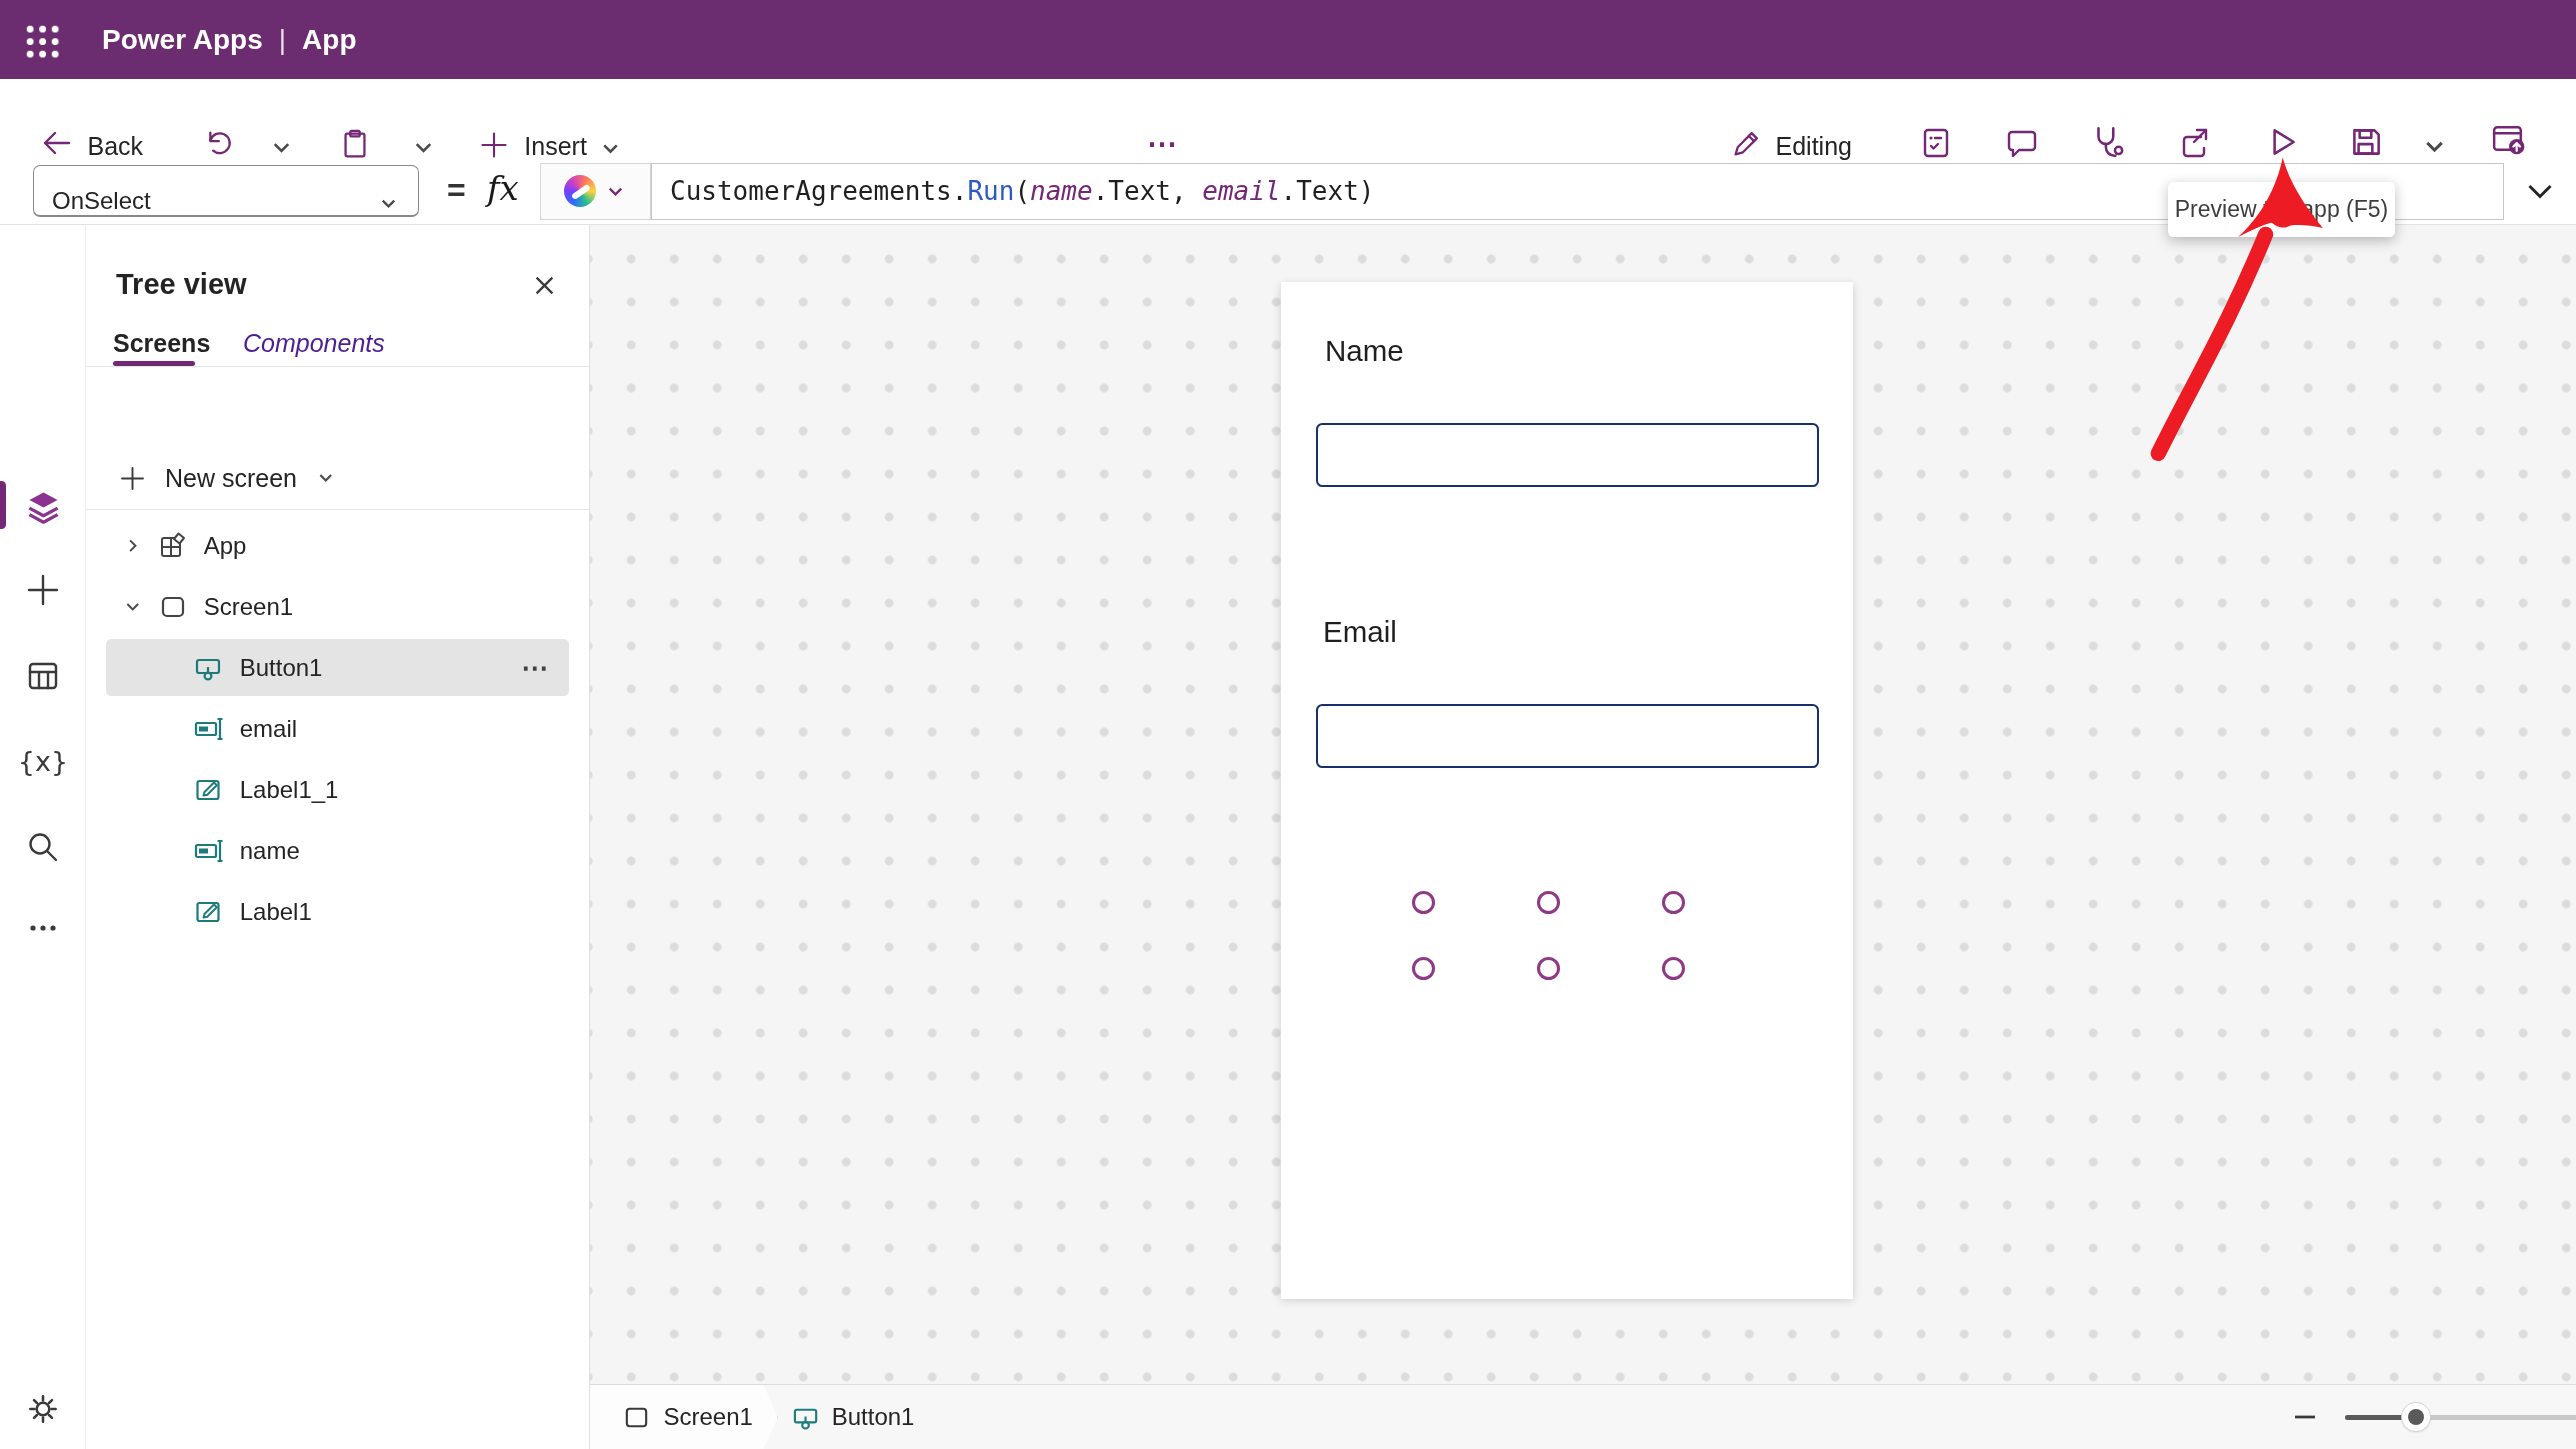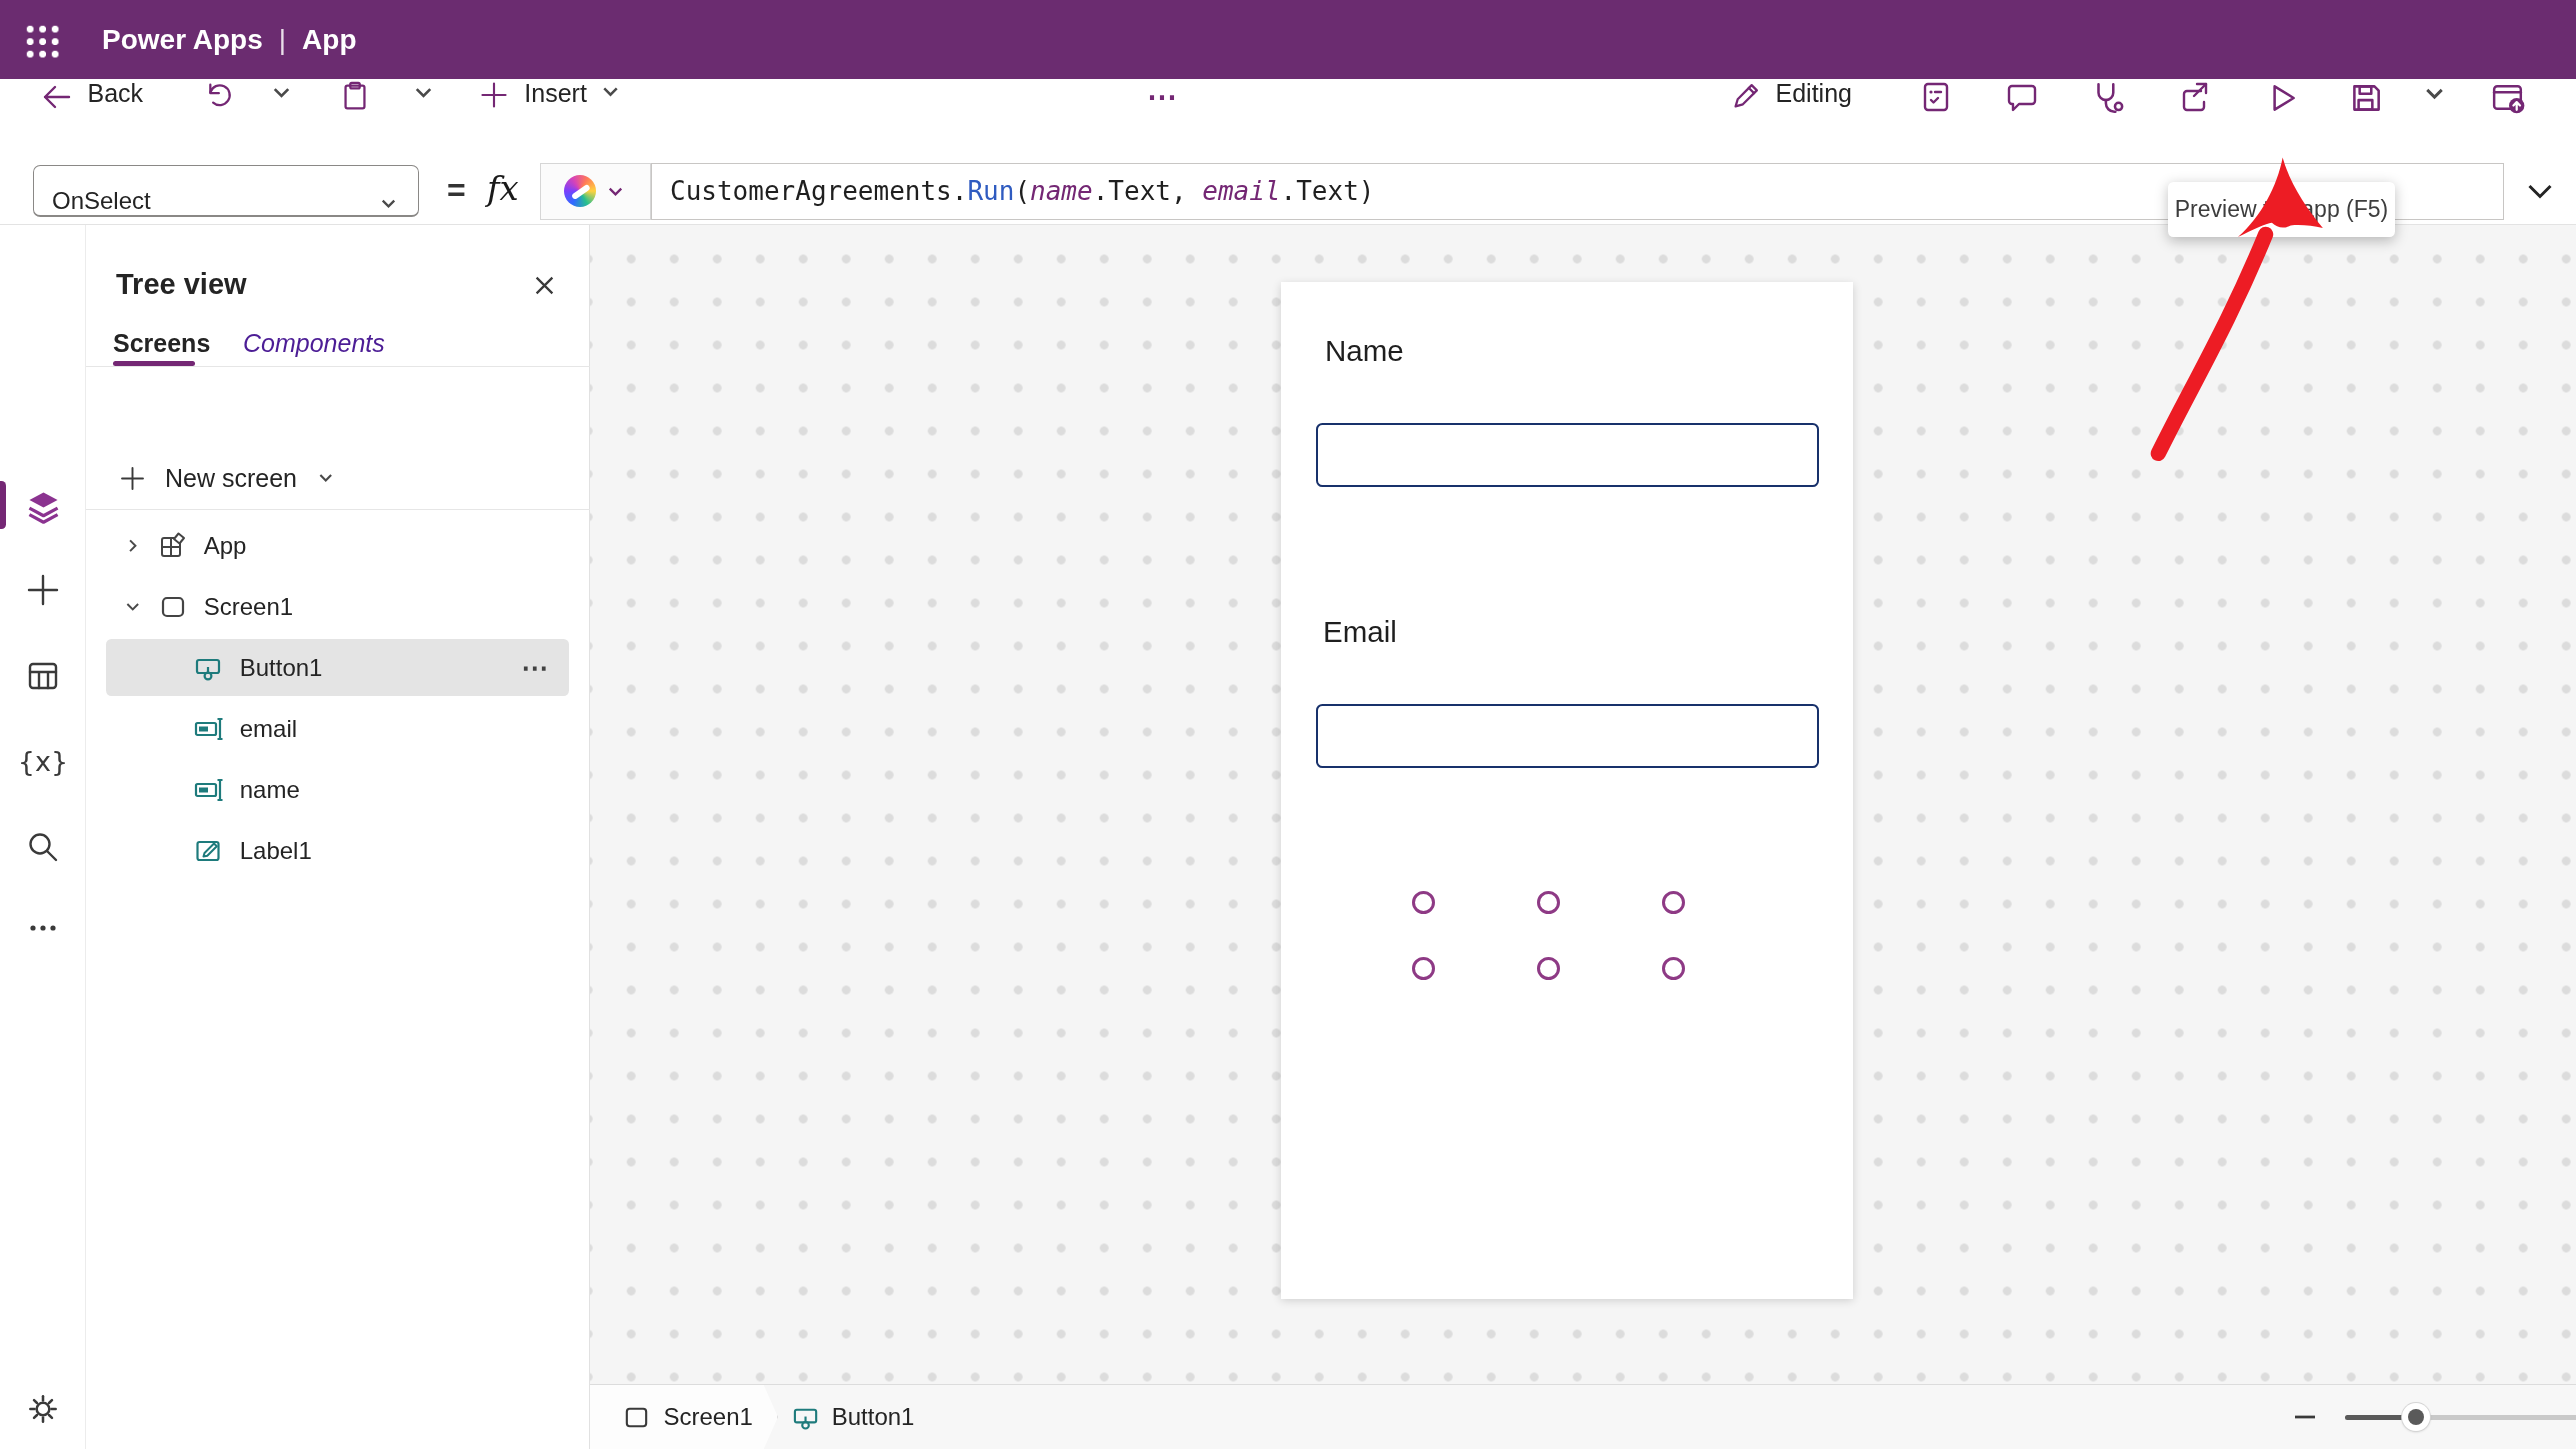--- a/index.html
+++ b/index.html
@@ -15,21 +15,21 @@
   .topbar-title { position:absolute; left:102px; top:0; height:79px; display:flex; align-items:center; gap:16px;
                   color:#fff; font-size:28px; font-weight:700; }
   .topbar-sep { font-weight:300; opacity:.85; }
   .topbar-app { font-weight:600; }
 
   
   .toolbar { position:absolute; left:0; top:79px; width:2576px; height:82px; background:#fff; }
   .tb { position:absolute; top:0; height:82px; display:flex; align-items:center; }
   .tb-label { font-size:25px; color:#242424; }
   .vdiv { position:absolute; top:100px; width:0.9px; height:43px; background:#d1d1d1; }
-  .icon-btn { display:flex; align-items:flex-start; justify-content:center; cursor:pointer; }
+  .icon-btn { display:flex; align-items:flex-end; justify-content:center; cursor:pointer; }
   .chev { stroke:#4a4a4a; stroke-width:2.4; fill:none; }
   .purple-ic { stroke:#742774; fill:none; stroke-width:2.4; stroke-linecap:round; stroke-linejoin:round; }
   .dark-ic { stroke:#3a3a3a; fill:none; stroke-width:2.4; stroke-linecap:round; stroke-linejoin:round; }
   .combo { position:absolute; top:92px; height:55px; border:1.8px solid #5f6368; border-radius:5.4px;
            background:#fff; display:flex; align-items:center; padding:0 14.3px; font-size:25px; cursor:pointer; }
   .play-bg { position:absolute; left:2241px; top:88px; width:81px; height:64px; background:#ededed; border-radius:7.2px; }
   .dots3 { color:#742774; font-size:30px; letter-spacing:2.7px; font-weight:700; }
 
   
   .formula-row { position:absolute; left:0; top:161px; width:2576px; height:64px; background:#fff;
@@ -409,20 +409,31 @@
               <path d="M26 5 v20 M23.5 5 h5 M23.5 25 h5" stroke="#1e7b7c" stroke-width="2.2" fill="none"></path>
             </svg>
           </span>
           <span class="row-label">email</span>
         </div>
         <div class="tree-row">
           <span class="row-chevron"></span>
           <span style="width: 36px;"></span>
           <span class="row-icon">
             <svg width="30" height="30" viewBox="0 0 30 30">
+              <rect x="3.5" y="6" width="21" height="18" rx="2" fill="none" stroke="#1e7b7c" stroke-width="2.2"></rect>
+              <path d="M9.5 20.5 l1 -3.5 L20 7.5 l2.8 2.8 -9.5 9.5 z" fill="none" stroke="#1e7b7c" stroke-width="2" stroke-linejoin="round"></path>
+            </svg>
+          </span>
+          <span class="row-label">Label1_1</span>
+        </div>
+        <div class="tree-row">
+          <span class="row-chevron"></span>
+          <span style="width: 36px;"></span>
+          <span class="row-icon">
+            <svg width="30" height="30" viewBox="0 0 30 30">
               <rect x="2" y="9" width="20" height="12" rx="1.5" fill="none" stroke="#1e7b7c" stroke-width="2.2"></rect>
               <rect x="5" y="12.5" width="9" height="5" fill="#1e7b7c"></rect>
               <path d="M26 5 v20 M23.5 5 h5 M23.5 25 h5" stroke="#1e7b7c" stroke-width="2.2" fill="none"></path>
             </svg>
           </span>
           <span class="row-label">name</span>
         </div>
         <div class="tree-row">
           <span class="row-chevron"></span>
           <span style="width: 36px;"></span>

